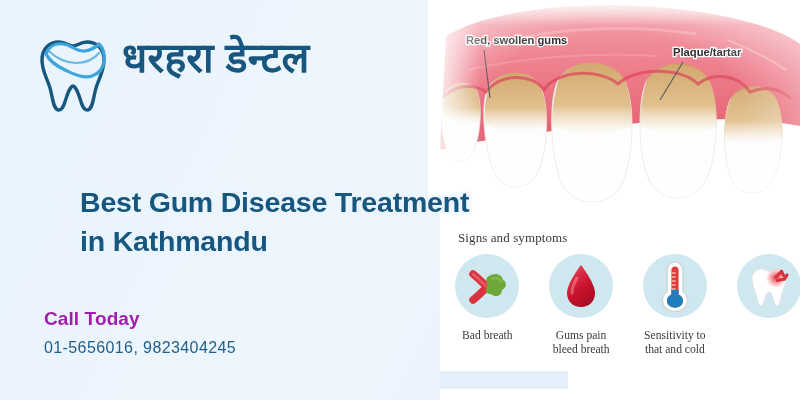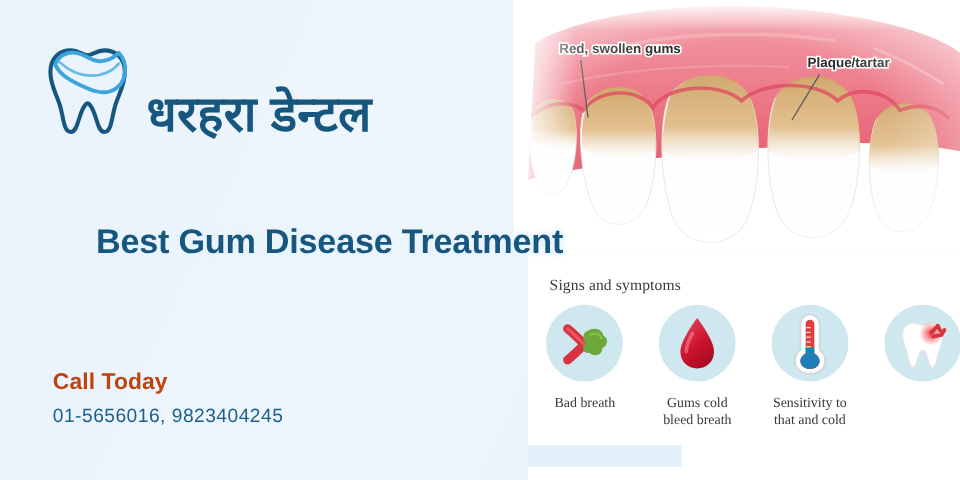--- a/index.html
+++ b/index.html
@@ -31,21 +31,21 @@
     position: absolute;
     left: 0; top: 0;
     width: 440px;
     height: 400px;
   }
   #logo-row {
     position: absolute;
     left: 36px;
     top: 38px;
     display: flex;
-    align-items: flex-end;
+    align-items: flex-start;
     gap: 12px;
   }
   #logo-mark { width: 74px; height: 78px; display: block; }
   #logo-wordmark {
     font-family: "Liberation Sans", "DejaVu Sans", sans-serif;
     font-size: 41px;
     font-weight: 700;
     color: #17567f;
     letter-spacing: .2px;
     line-height: 1;
@@ -71,21 +71,21 @@
   #headline .hl-line { display: block; }
 
   #cta {
     position: absolute;
     left: 44px;
     top: 308px;
   }
   #cta-title {
     font-size: 19px;
     font-weight: 700;
-    color: #c2410c;
+    color: #a21caf;
     line-height: 1.2;
     letter-spacing: .1px;
   }
   #cta-phone {
     margin-top: 7px;
     font-size: 16px;
     font-weight: 400;
     color: #1d5f8a;
     line-height: 1.2;
     letter-spacing: .4px;
@@ -196,20 +196,21 @@
         <path d="M10 16 C13 8 20 5 27 6 C36 7 40 14 49 13 C56 12 60 9 63 6
                  C67 10 69 16 68 23 C67 31 62 36 56 38 C47 41 38 36 29 32
                  C21 28 14 24 10 16 Z" fill="none" stroke="#3da5dc" stroke-width="3.2" stroke-linejoin="round"></path>
         <path d="M14 14 C20 20 30 25 40 25 C50 25 58 21 63 15" fill="none" stroke="#3da5dc" stroke-width="2.2" stroke-linecap="round" opacity="0.75"></path>
       </svg>
       <div id="logo-wordmark">धरहरा डेन्टल</div>
     </div>
 
     <h1 id="headline">
       <span class="hl-line">Best Gum Disease Treatment</span>
+      <span class="hl-line">in Kathmandu</span>
     </h1>
 
     <div id="cta">
       <div id="cta-title">Call Today</div>
       <div id="cta-phone">01-5656016, 9823404245</div>
     </div>
   </div>
 
   <div id="right-col">
 
@@ -304,21 +305,21 @@
                   <stop offset="0%" stop-color="#e3445a"></stop>
                   <stop offset="55%" stop-color="#c9122c"></stop>
                   <stop offset="100%" stop-color="#a30c22"></stop>
                 </linearGradient>
               </defs>
               <path d="M20 3 C20 3 6 21 6 31 C6 39.8 12.3 45 20 45 C27.7 45 34 39.8 34 31 C34 21 20 3 20 3 Z" fill="url(#bloodG)"></path>
               <path d="M16 16 C13 21 11 26 11 31" fill="none" stroke="#ff8a96" stroke-width="3" stroke-linecap="round" opacity=".55"></path>
             </svg>
           </div>
           <div class="symptom-label">
-            <span>Gums cold</span><br>
+            <span>Gums pain</span><br>
             <span>bleed breath</span>
           </div>
         </div>
 
         <div class="symptom-item">
           <div class="symptom-circle">
             <svg width="28" height="52" viewBox="0 0 28 52">
               <path d="M14 2 C18.4 2 22 5.6 22 10 L22 31.5 C25 34 26.6 37.2 26.6 40.6
                        C26.6 47 21.3 51.5 14 51.5 C6.7 51.5 1.4 47 1.4 40.6
                        C1.4 37.2 3 34 6 31.5 L6 10 C6 5.6 9.6 2 14 2 Z" fill="#ffffff" stroke="#cfd8dc" stroke-width="1.6"></path>

